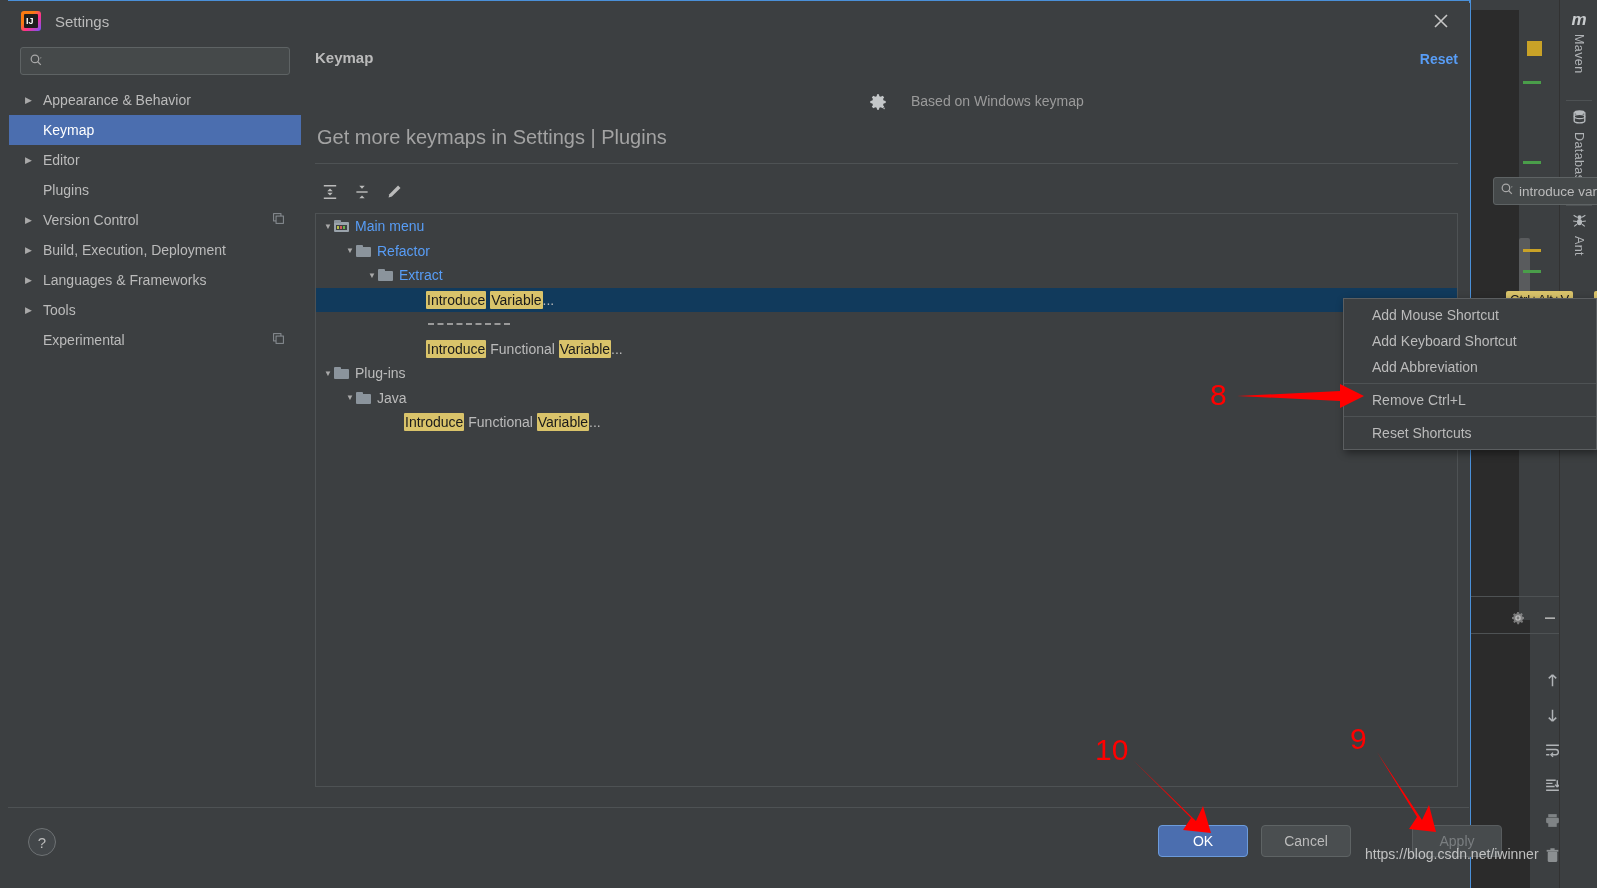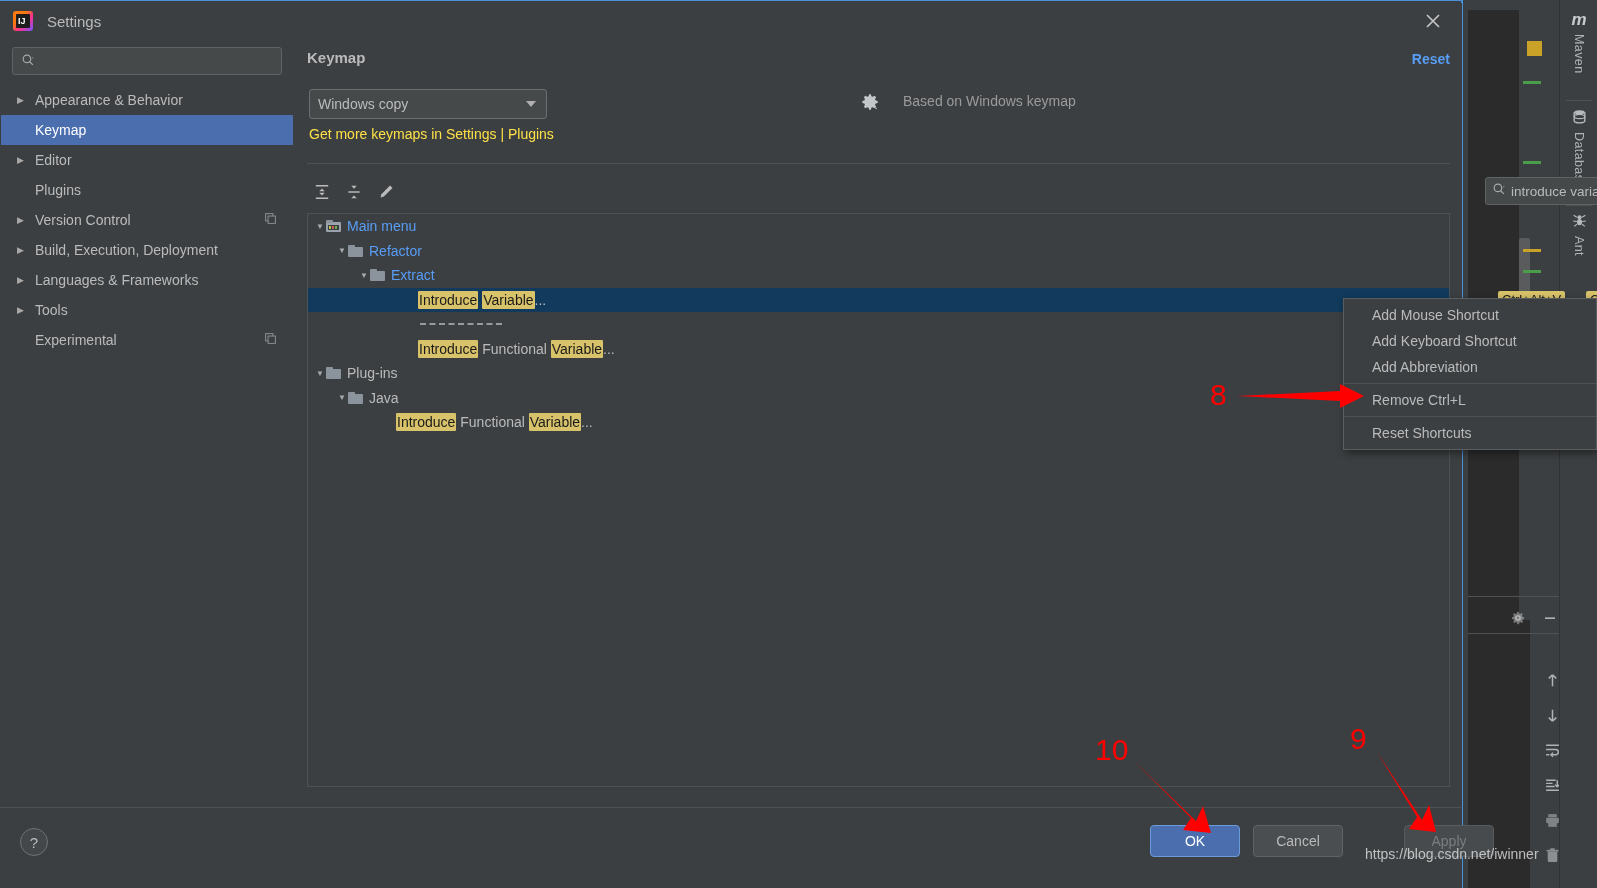--- a/index.html
+++ b/index.html
@@ -59,21 +59,21 @@
   }
   .console-top-icons {
     position: absolute; left: 1480px; top: 607px; width: 78px; height: 26px;
     display: flex; align-items: center; justify-content: flex-end; gap: 16px;
   }
   .divline1 { position: absolute; left: 1468px; top: 596px; width: 129px; height: 1px; background: #4e5254;}
   .divline2 { position: absolute; left: 1468px; top: 633px; width: 129px; height: 1px; background: #4e5254;}
 
   
   .dialog {
-    position: absolute; left: 0; top: 0; width: 1463px; height: 888px;
+    position: absolute; left: 8px; top: 0; width: 1463px; height: 888px;
     background: #3c3f41;
     border: 1px solid #4a90d9;
     border-left: none; border-bottom: none;
   }
   .titlebar {
     position: absolute; left: 0; top: 0; width: 1461px; height: 40px;
     background: #3c3f41;
     display: flex; align-items: center;
   }
   .app-icon {
@@ -152,21 +152,21 @@
     border-left: 5px solid transparent; border-right: 5px solid transparent;
     border-top: 6px solid #b0b0b0;
   }
   .gear-btn { position: absolute; left: 566px; top: 50px; width: 24px; height: 24px; }
   .based-on {
     position: absolute; left: 610px; top: 52px;
     color: #9b9b9b; font-size: 14px;
   }
   .plugins-link {
     position: absolute; left: 16px; top: 85px;
-    color: #fde047; font-size: 14px; cursor: pointer;
+    color: #a3a3a3; font-size: 20px; cursor: pointer;
   }
   .hr-top {
     position: absolute; left: 14px; top: 122px; width: 1143px; height: 1px;
     background: #4e5254;
   }
   .tool-row {
     position: absolute; left: 12px; top: 134px; width: 1145px; height: 34px;
   }
   .tb-icon {
     position: absolute; width: 26px; height: 26px; top: 4px;
@@ -462,24 +462,20 @@
               </svg>
           </span>
         </div>
       </div>
     </div>
 
     <div class="main">
       <div class="km-title">Keymap</div>
       <div class="reset-link">Reset</div>
 
-      <div class="combo">
-        <span>Windows copy</span>
-        <span class="caret"></span>
-      </div>
 
       <div class="gear-btn">
         <svg width="22" height="22" viewBox="0 0 16 16">
           <path fill="#c4c7c9" d="M8 5.3a2.7 2.7 0 100 5.4 2.7 2.7 0 000-5.4zm0 4.1a1.4 1.4 0 110-2.8 1.4 1.4 0 010 2.8z"></path>
           <path fill="#c4c7c9" d="M13.6 8.8V7.2l-1.5-.25a4.4 4.4 0 00-.45-1.1l.85-1.25-1.2-1.2-1.25.85a4.4 4.4 0 00-1.1-.45L8.7 2.3H7.3l-.25 1.5a4.4 4.4 0 00-1.1.45L4.7 3.4l-1.2 1.2.85 1.25a4.4 4.4 0 00-.45 1.1l-1.5.25v1.6l1.5.25c.1.38.25.75.45 1.1l-.85 1.25 1.2 1.2 1.25-.85c.35.2.72.35 1.1.45l.25 1.5h1.4l.25-1.5c.38-.1.75-.25 1.1-.45l1.25.85 1.2-1.2-.85-1.25c.2-.35.35-.72.45-1.1l1.5-.25z"></path>
           <path fill="#c4c7c9" d="M11.6 12.2l1.6 0-0.8 1.3z"></path>
         </svg>
       </div>
       <div class="based-on">Based on Windows keymap</div>
       <div class="plugins-link">Get more keymaps in Settings | Plugins</div>

